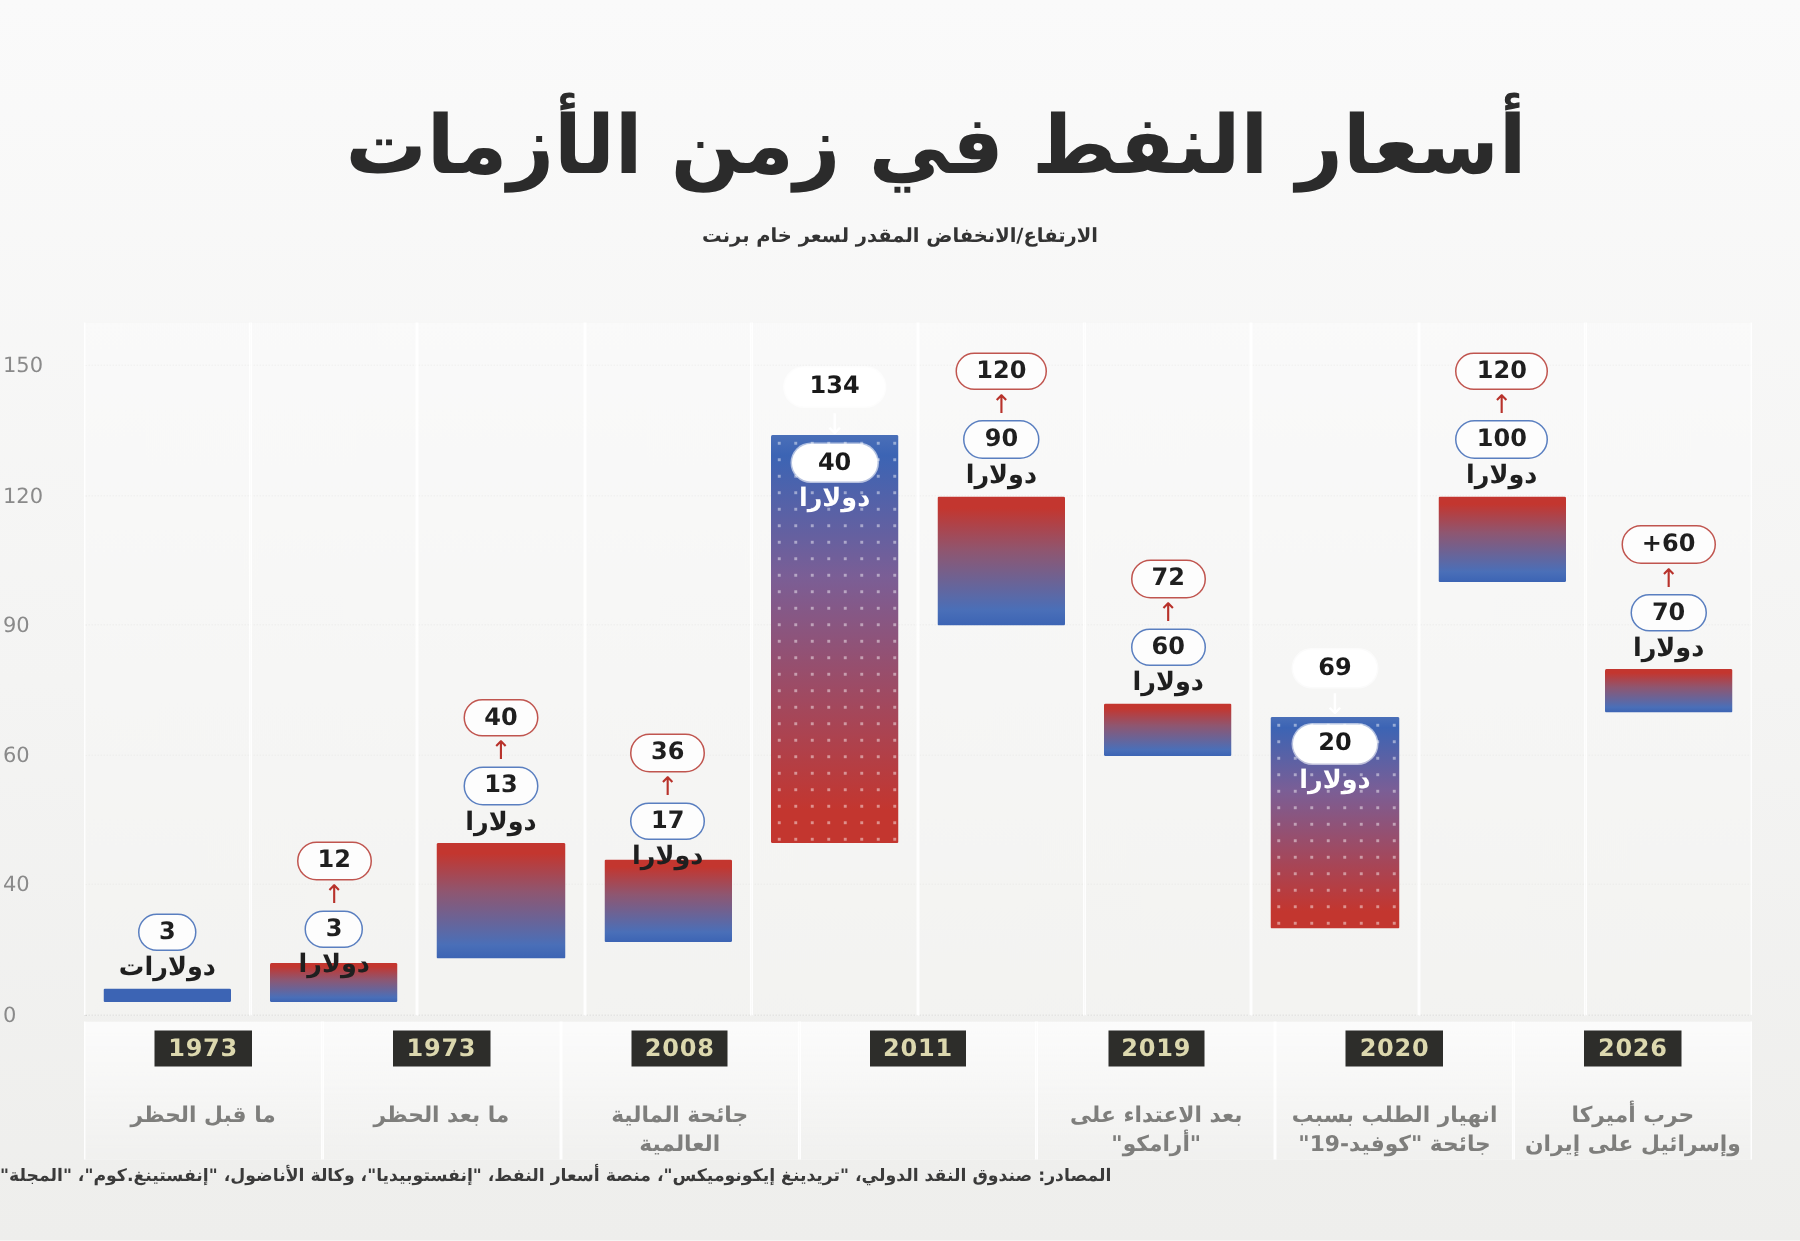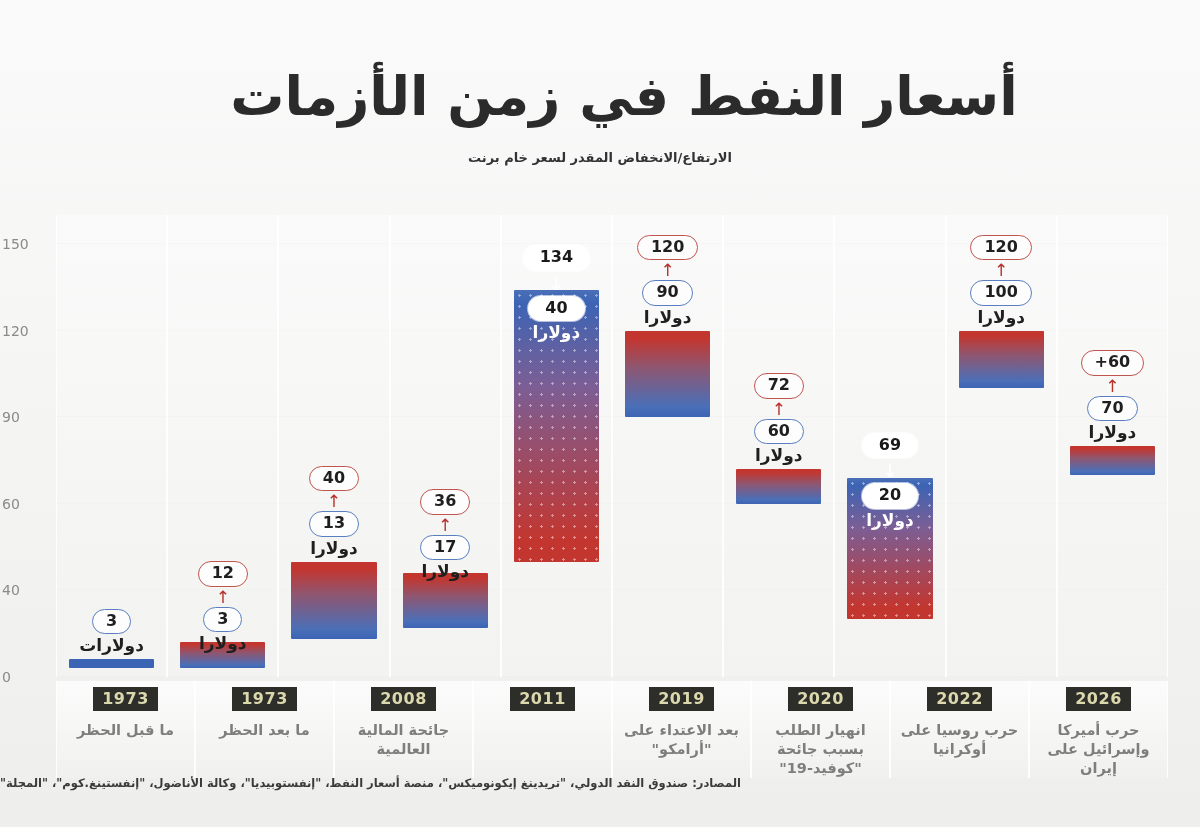--- a/index.html
+++ b/index.html
@@ -170,21 +170,21 @@
     display: inline-block;
     background: #2d2d2a;
     color: #dcd8ae;
     font-size: 16px;
     font-weight: 800;
     letter-spacing: 0.5px;
     padding: 2px 9px 3px;
     direction: ltr;
   }
   .ev {
-    margin-top: 10px;
+    margin-top: 24px;
     font-size: 14.5px;
     font-weight: 600;
     line-height: 1.32;
     color: #7e7e7c;
     direction: rtl;
     padding: 0 4px;
   }
 
   .sources {
     position: absolute;
@@ -283,21 +283,20 @@
           <div class="bar flat" style="bottom: 8.6625px; height: 9px;">
             <div class="grad"></div>
           </div>
           <div class="outside" style="bottom: 21.6625px;"><div class="pill lo">3</div><div class="unit">دولارات</div></div>
         </div>
       </div>
   </div>
 
   <div class="xaxis" id="xaxis">
       <div class="xcell"><div class="year">2026</div><div class="ev">حرب أميركا وإسرائيل على إيران</div></div>
-      <div class="xcell"><div class="year">2022</div><div class="ev">حرب روسيا على أوكرانيا</div></div>
       <div class="xcell"><div class="year">2020</div><div class="ev">انهيار الطلب بسبب جائحة "كوفيد-19"</div></div>
       <div class="xcell"><div class="year">2019</div><div class="ev">بعد الاعتداء على "أرامكو"</div></div>
       <div class="xcell"><div class="year">2011</div></div>
       <div class="xcell"><div class="year">2008</div><div class="ev">جائحة المالية العالمية</div></div>
       <div class="xcell"><div class="year">1973</div><div class="ev">ما بعد الحظر</div></div>
       <div class="xcell"><div class="year">1973</div><div class="ev">ما قبل الحظر</div></div>
     </div>
 
   <div class="sources">المصادر: صندوق النقد الدولي، "تريدينغ إيكونوميكس"، منصة أسعار النفط، "إنفستوبيديا"، وكالة الأناضول، "إنفستينغ.كوم"، "المجلة"</div>
 </div>

